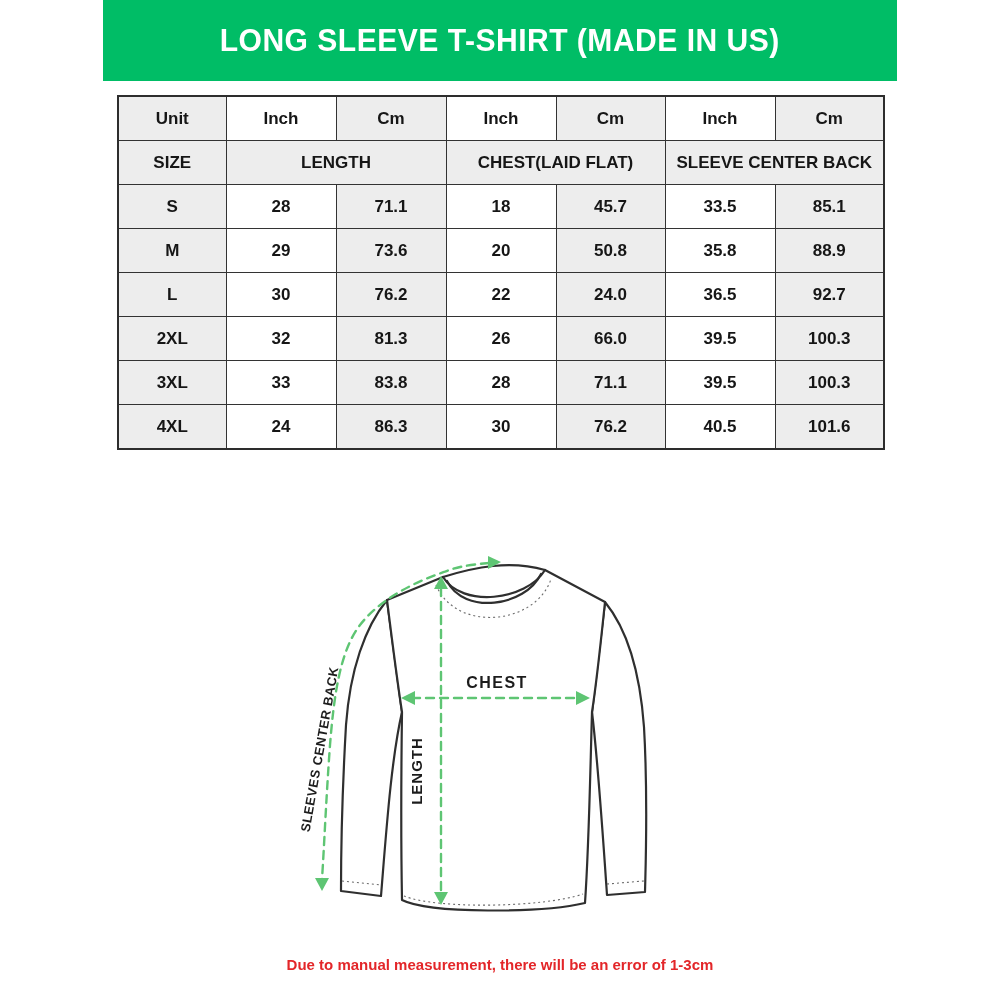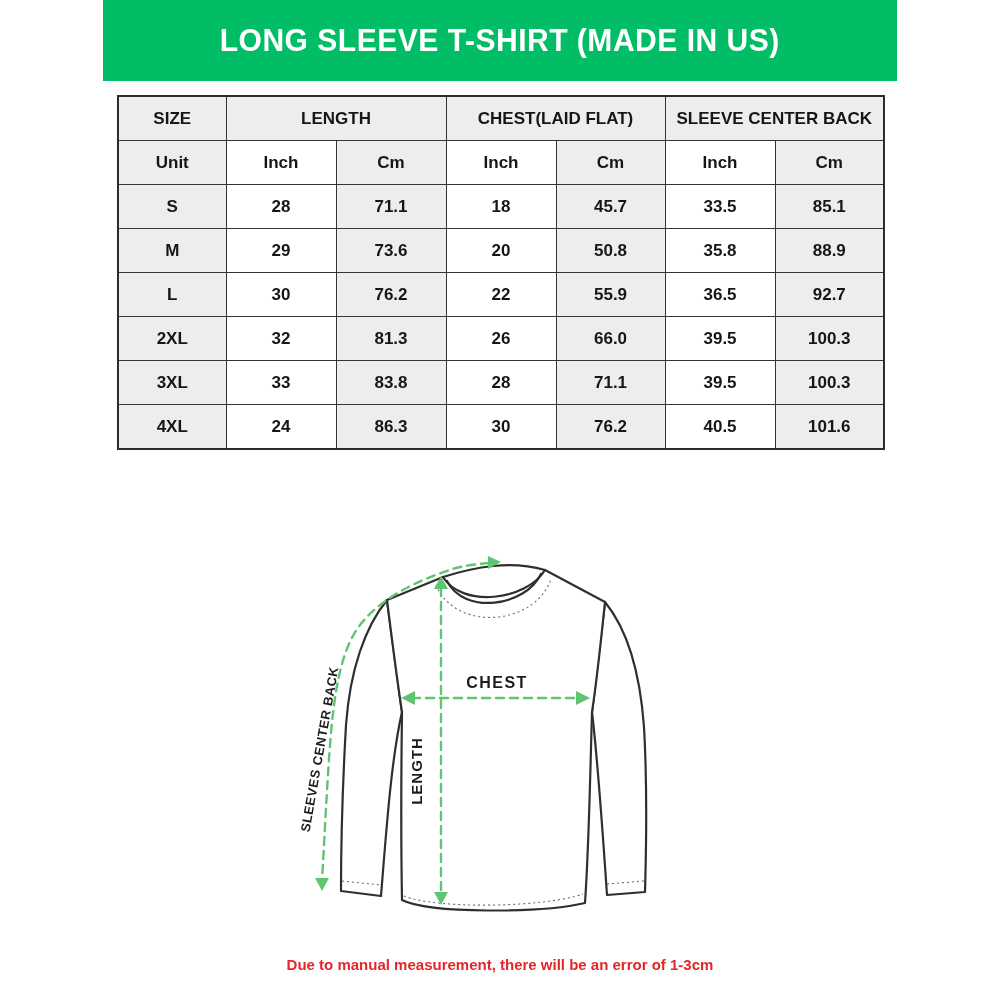--- a/index.html
+++ b/index.html
@@ -56,33 +56,33 @@
       <col style="width:108px">
         <col style="width:110px">
         <col style="width:110px">
       <col style="width:110px">
         <col style="width:109px">
         <col style="width:110px">
       <col style="width:109px">
     </colgroup>
     <thead>
       <tr>
-        <th class="shade">SIZE</th>
-        <th class="shade" colspan="2">LENGTH</th>
-        <th class="shade" colspan="2">CHEST(LAID FLAT)</th>
-        <th class="shade" colspan="2">SLEEVE CENTER BACK</th>
-      </tr>
-      <tr>
         <th class="shade">Unit</th>
         <th class="plain">Inch</th>
         <th class="shade">Cm</th>
         <th class="plain">Inch</th>
         <th class="shade">Cm</th>
         <th class="plain">Inch</th>
         <th class="shade">Cm</th>
+      </tr>
+      <tr>
+        <th class="shade">SIZE</th>
+        <th class="shade" colspan="2">LENGTH</th>
+        <th class="shade" colspan="2">CHEST(LAID FLAT)</th>
+        <th class="shade" colspan="2">SLEEVE CENTER BACK</th>
       </tr>
     </thead>
     <tbody>
         <tr>
           <td class="shade">S</td>
           <td class="plain">28</td>
           <td class="shade">71.1</td>
           <td class="plain">18</td>
           <td class="shade">45.7</td>
           <td class="plain">33.5</td>
@@ -95,21 +95,21 @@
           <td class="plain">20</td>
           <td class="shade">50.8</td>
           <td class="plain">35.8</td>
           <td class="shade">88.9</td>
         </tr>
         <tr>
           <td class="shade">L</td>
           <td class="plain">30</td>
           <td class="shade">76.2</td>
           <td class="plain">22</td>
-          <td class="shade">55.9</td>
+          <td class="shade">24.0</td>
           <td class="plain">36.5</td>
           <td class="shade">92.7</td>
         </tr>
         <tr>
           <td class="shade">2XL</td>
           <td class="plain">32</td>
           <td class="shade">81.3</td>
           <td class="plain">26</td>
           <td class="shade">66.0</td>
           <td class="plain">39.5</td>

